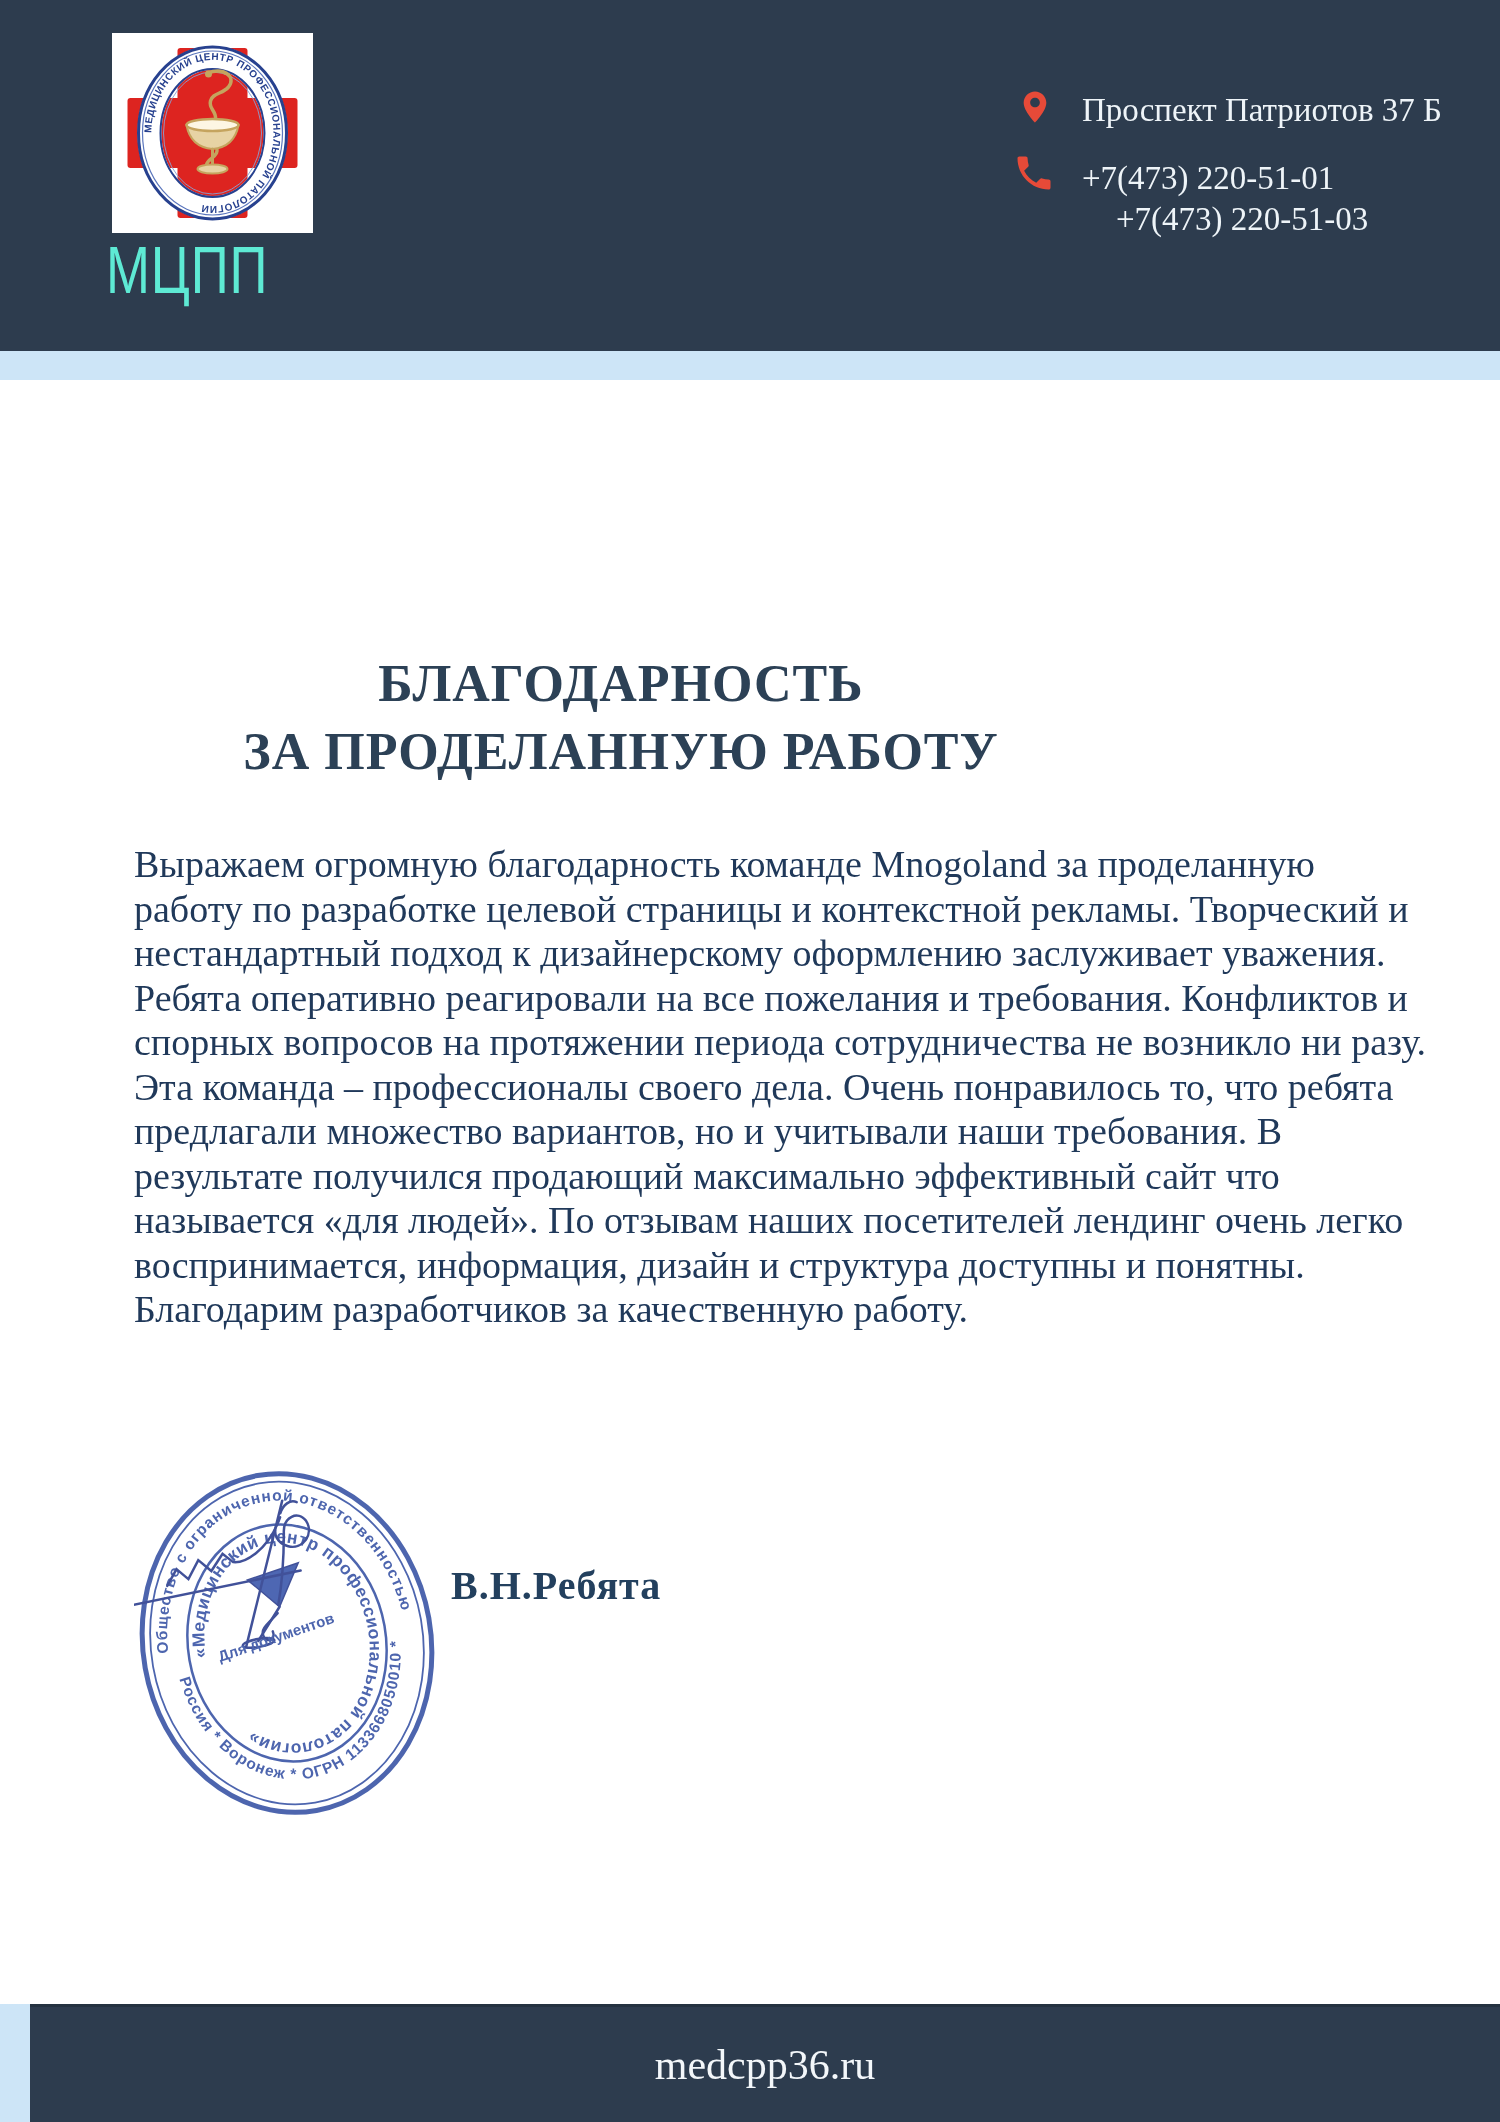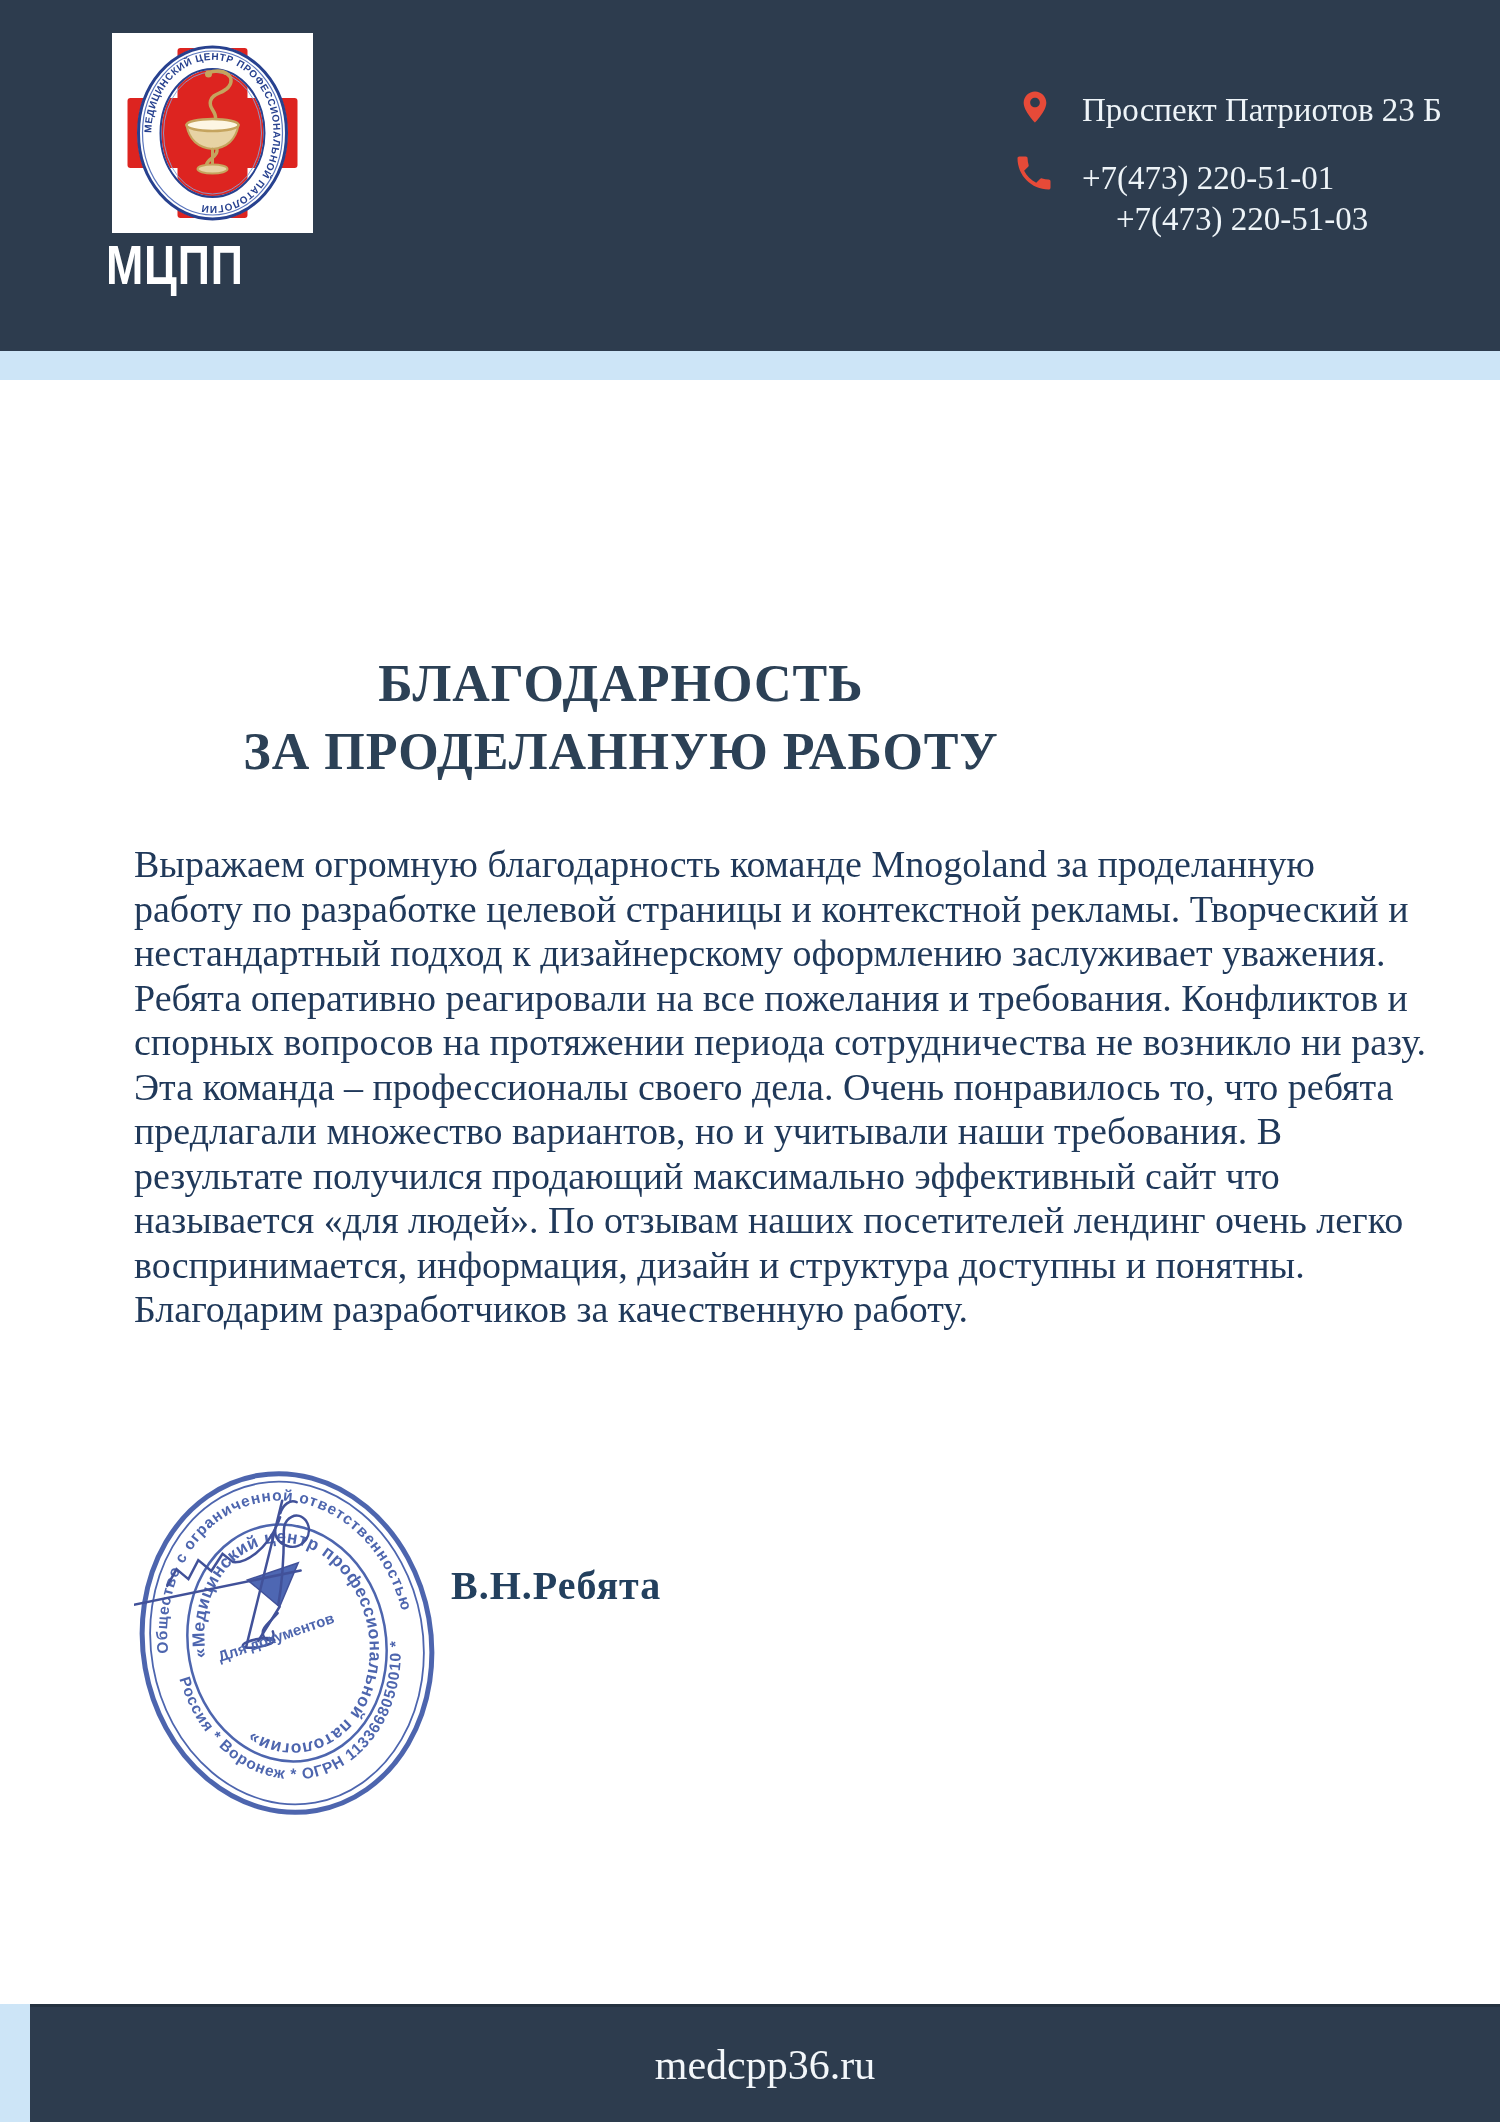--- a/index.html
+++ b/index.html
@@ -5,21 +5,21 @@
   * { margin:0; padding:0; box-sizing:border-box; }
   body { background:#888; font-family:"Liberation Serif","DejaVu Serif",serif; }
   .page { position:relative; width:1500px; height:2122px; background:#ffffff; margin:0 auto; overflow:hidden; }
 
   
   .header { position:absolute; top:0; left:0; width:1500px; height:351px; background:#2d3c4e; }
   .stripe { position:absolute; top:351px; left:0; width:1500px; height:29px; background:#cde5f7; }
   .logo-box { position:absolute; left:112px; top:33px; width:201px; height:200px; background:#ffffff; }
   .logo-box svg { width:100%; height:100%; display:block; }
   .brand { position:absolute; left:106px; top:234px; font-family:"Liberation Sans","DejaVu Sans",sans-serif;
-           font-weight:700; font-size:56px; line-height:1.1; color:#ffffff; letter-spacing:1px; }
+           font-weight:400; font-size:66px; line-height:1.1; color:#5eead4; letter-spacing:1px; }
   .brand span { display:inline-block; transform:scaleX(.8); transform-origin:0 50%; }
 
   .pin-icon   { position:absolute; left:1018px; top:84px;  width:34px; height:46px; }
   .addr       { position:absolute; left:1082px; top:88px;  font-size:33px; line-height:44px; color:#eef4f8; }
   .phone-icon { position:absolute; left:1012px; top:150px; width:44px; height:46px; }
   .phone-line1{ position:absolute; left:1082px; top:158px; font-size:33px; line-height:41px; color:#eef4f8; }
   .phone-line2{ position:absolute; left:1082px; top:199px; font-size:33px; line-height:41px; color:#eef4f8;margin-left:34px; }
 
   
   .title { position:absolute; top:650px; left:15px; width:1212px; text-align:center;
@@ -77,21 +77,21 @@
           <ellipse cx="100" cy="136" rx="15" ry="4.5" fill="#e7d3a4" stroke-width="2"></ellipse>
         </g>
       </svg>
     </div>
 
     <div class="brand"><span>МЦПП</span></div>
 
     <svg class="pin-icon" viewBox="0 0 24 24">
       <path fill="#e74a38" d="M12 1C7.6 1 4 4.6 4 9c0 6 8 14 8 14s8-8 8-14c0-4.4-3.6-8-8-8zm0 11.2c-1.9 0-3.4-1.5-3.4-3.4S10.1 5.4 12 5.4s3.4 1.5 3.4 3.4-1.5 3.4-3.4 3.4z"></path>
     </svg>
-    <div class="addr">Проспект Патриотов 23 Б</div>
+    <div class="addr">Проспект Патриотов 37 Б</div>
 
     <svg class="phone-icon" viewBox="0 0 24 24">
       <path fill="#e74a38" d="M6.62 10.79c1.44 2.83 3.76 5.14 6.59 6.59l2.2-2.2c.27-.27.67-.36 1.02-.24 1.12.37 2.33.57 3.57.57.55 0 1 .45 1 1V20c0 .55-.45 1-1 1-9.39 0-17-7.61-17-17 0-.55.45-1 1-1h3.5c.55 0 1 .45 1 1 0 1.25.2 2.45.57 3.57.11.35.03.74-.25 1.02l-2.2 2.2z"></path>
     </svg>
     <div class="phone-line1">+7(473) 220-51-01</div>
     <div class="phone-line2">+7(473) 220-51-03</div>
   </header>
 
   <div class="stripe"></div>
 

